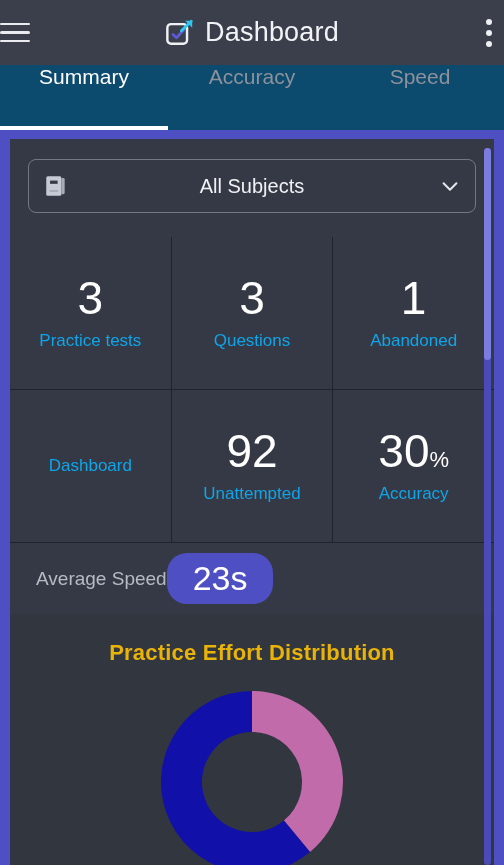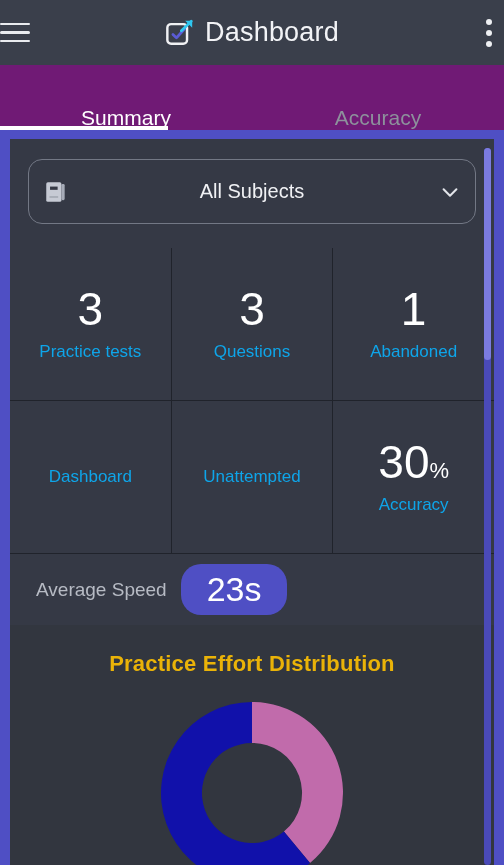--- a/index.html
+++ b/index.html
@@ -27,22 +27,22 @@
     pointer-events:none;
   }
   .app-icon { width:30px; height:30px; flex:0 0 30px; display:block; }
   .appbar-title { font-size:27px; color:#f2f3f6; font-weight:400; letter-spacing:.2px; }
   .overflow { margin-left:auto; width:30px; height:34px; display:flex; flex-direction:column; align-items:center; justify-content:center; gap:5px; cursor:pointer; z-index:2; }
   .overflow i { display:block; width:6px; height:6px; border-radius:50%; background:#eef0f3; }
 
   
   .tabbar {
     height:65px; flex:0 0 65px;
-    background:#701a75;
-    display:flex; align-items:flex-end;
+    background:#0c4a6e;
+    display:flex; align-items:flex-start;
     position:relative;
   }
   .tab {
     flex:1 1 0; display:flex; align-items:center; justify-content:center;
     font-size:21px; color:#8d919c; cursor:pointer; user-select:none;
   }
   .tab.active { color:#ffffff; }
   .tab-indicator {
     position:absolute; left:0; bottom:0; width:33.333%; height:4px; background:#ffffff;
   }
@@ -65,21 +65,21 @@
     background:#4a4ab8; border-radius:4px;
   }
   .scrollbar-thumb {
     position:absolute; top:0; left:0; width:7px; height:212px;
     background:#7b7be0; border-radius:4px;
   }
 
   
   .selector-pad { padding:20px 18px 24px 18px; background:#353945; }
   .selector {
-    height:65px; border:1px solid #737885; border-radius:14px;
+    height:54px; border:1px solid #737885; border-radius:8px;
     display:flex; align-items:center; padding:0 14px; position:relative;
     background:transparent; cursor:pointer;
   }
   .book-icon { width:26px; height:26px; flex:0 0 26px; }
   .selector-label {
     position:absolute; left:0; right:0; text-align:center;
     font-size:20px; color:#f0f1f4; pointer-events:none;
   }
   .chevron { margin-left:auto; width:22px; height:22px; }
 
@@ -92,21 +92,21 @@
   .stat-value {
     font-size:46px; color:#ffffff; font-weight:300; line-height:1;
     display:flex; align-items:baseline;
   }
   .stat-suffix { font-size:22px; color:#ffffff; font-weight:300; }
   .stat-label { font-size:17px; color:#0ea5e9; font-weight:400; }
 
   
   .avg-row {
     background:#353945; height:72px;
-    display:flex; align-items:center; padding:0 26px; gap:14px;
+    display:flex; align-items:center; padding:0 26px; 
     border-top:1px solid #20232b;
   }
   .avg-label { font-size:19px; color:#b7bbc4; }
   .avg-pill {
     background:#4f4fc4; color:#ffffff; font-size:34px; font-weight:500;
     border-radius:20px; padding:4px 26px; line-height:1.25;
   }
 
   
   .chart-card { background:#32363f; padding:26px 0 0 0; }
@@ -143,20 +143,23 @@
       <i></i>
     </div>
   </div>
 
   <div class="tabbar">
     <div class="tab active">
       <span>Summary</span>
     </div>
     <div class="tab">
       <span>Accuracy</span>
+    </div>
+    <div class="tab">
+      <span>Speed</span>
     </div>
     <div class="tab-indicator"></div>
   </div>
 
   <div class="frame">
     <div class="scroller">
 
       <div class="selector-pad">
         <div class="selector">
           <svg class="book-icon" viewBox="0 0 24 24">
@@ -191,20 +194,24 @@
           <div class="stat-value">
             <span>1</span>
             <span class="stat-suffix"></span>
           </div>
           <div class="stat-label">Abandoned</div>
         </div>
         <div class="stat-cell">
           <div class="stat-label">Dashboard</div>
         </div>
         <div class="stat-cell">
+          <div class="stat-value">
+            <span>92</span>
+            <span class="stat-suffix"></span>
+          </div>
           <div class="stat-label">Unattempted</div>
         </div>
         <div class="stat-cell">
           <div class="stat-value">
             <span>30</span>
             <span class="stat-suffix">%</span>
           </div>
           <div class="stat-label">Accuracy</div>
         </div>
       </div>

